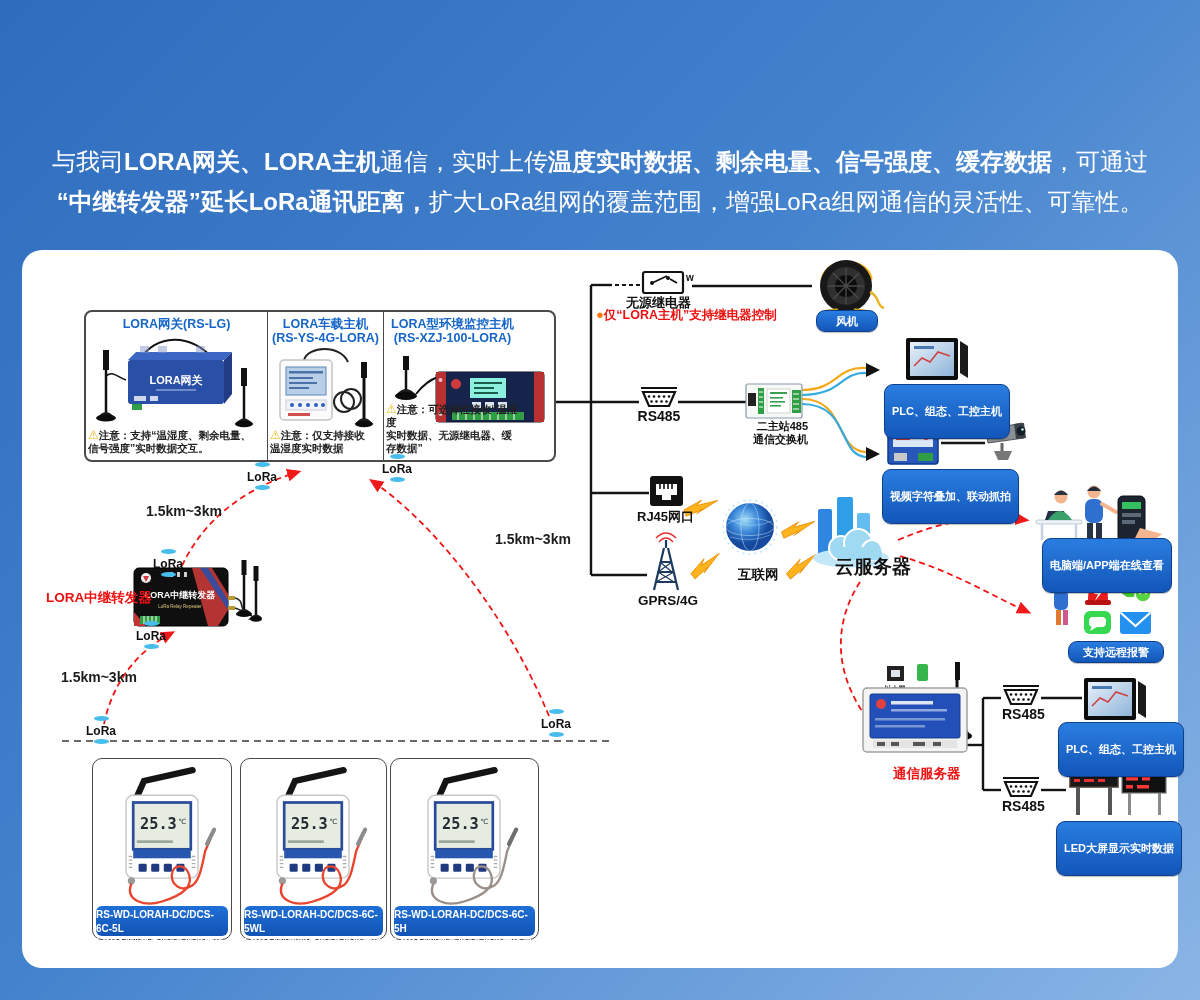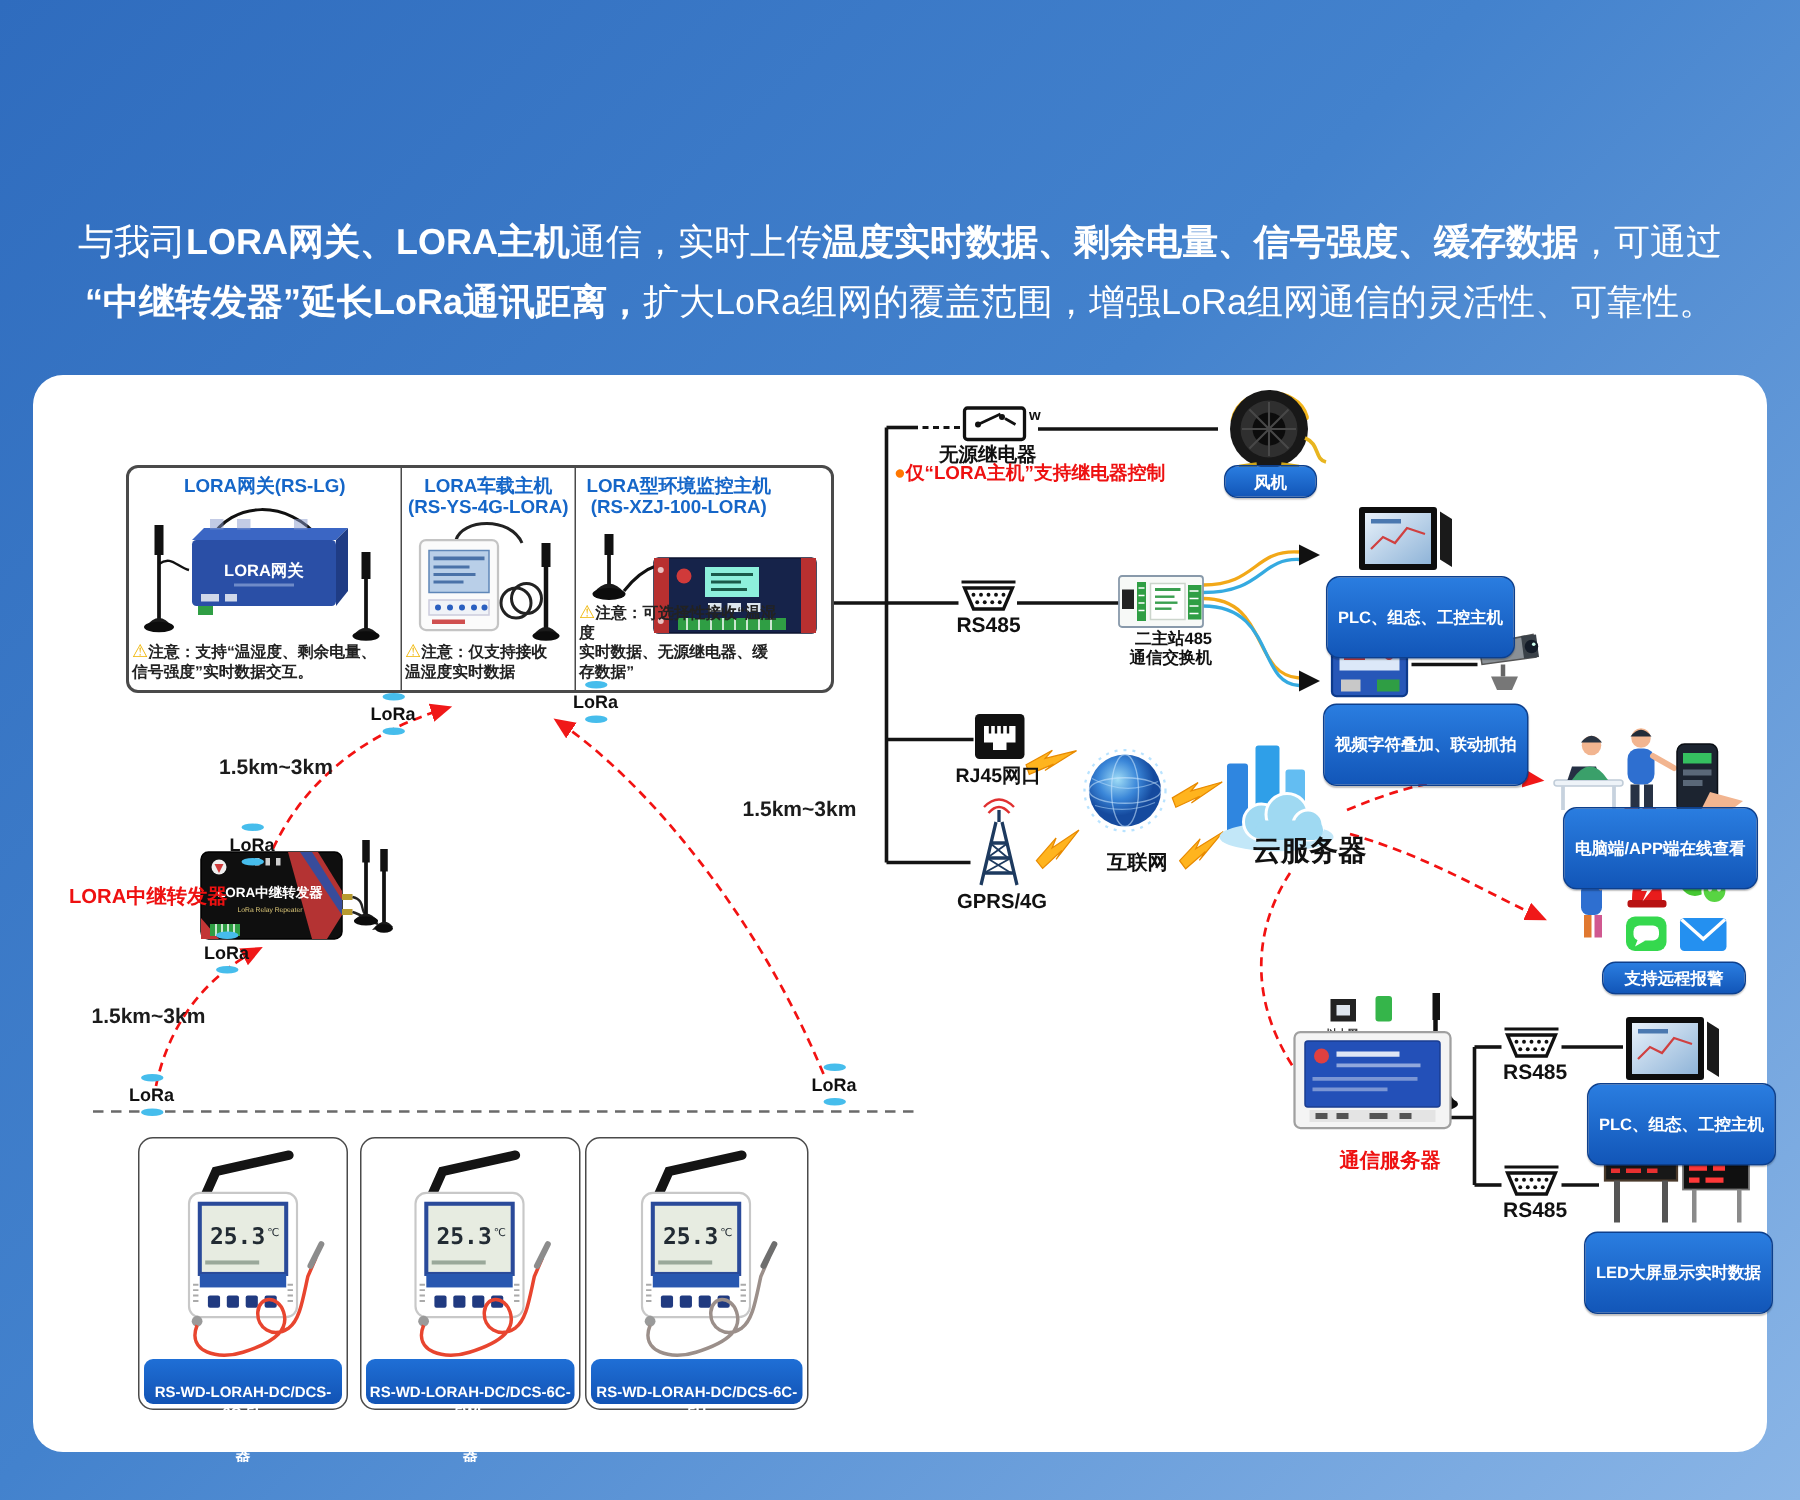--- a/index.html
+++ b/index.html
@@ -32,22 +32,22 @@
         font-weight:800;font-size:11px;padding:19px 7px;border-radius:9px;white-space:nowrap;
         box-shadow:0 1px 1px rgba(0,0,0,.25);}
   
   .lora{width:36px;text-align:center;line-height:1;}
   .lora .arc{display:block;width:15px;height:5px;background:#46bdec;border-radius:50%;margin:0 auto 1px;}
   .lora .arcb{margin:1px auto 0;}
   .lora .txt{font-size:12px;font-weight:900;color:#101010;letter-spacing:0;}
   
   .sbox{border:1.8px solid #4a4a4a;border-radius:10px;background:#fff;}
   .sbar{position:absolute;left:3px;right:3px;bottom:3px;height:30px;border-radius:6px;
-        background:linear-gradient(#1f6fd6,#1253b4);color:#fff;text-align:center;
-        font-weight:800;font-size:10px;line-height:14px;padding-top:16px;box-sizing:border-box;}
+        background:linear-gradient(#1f6fd6,#1253b4);color:#fff;text-align:left;
+        font-weight:800;font-size:10px;line-height:14px;padding-top:2px;box-sizing:border-box;}
   .note-red{color:#ee1111;font-weight:800;font-size:12.5px;white-space:nowrap;}
   .bullet{color:#ff7700;font-size:13px;}
 </style>
 </head>
 <body>
 
 <div id="page">
 
   <div class="abs desc">
     <span><span>与我司</span><b>LORA网关、LORA主机</b><span>通信，实时上传</span><b>温度实时数据、剩余电量、信号强度、缓存数据</b><span>，可通过</span></span><br>

